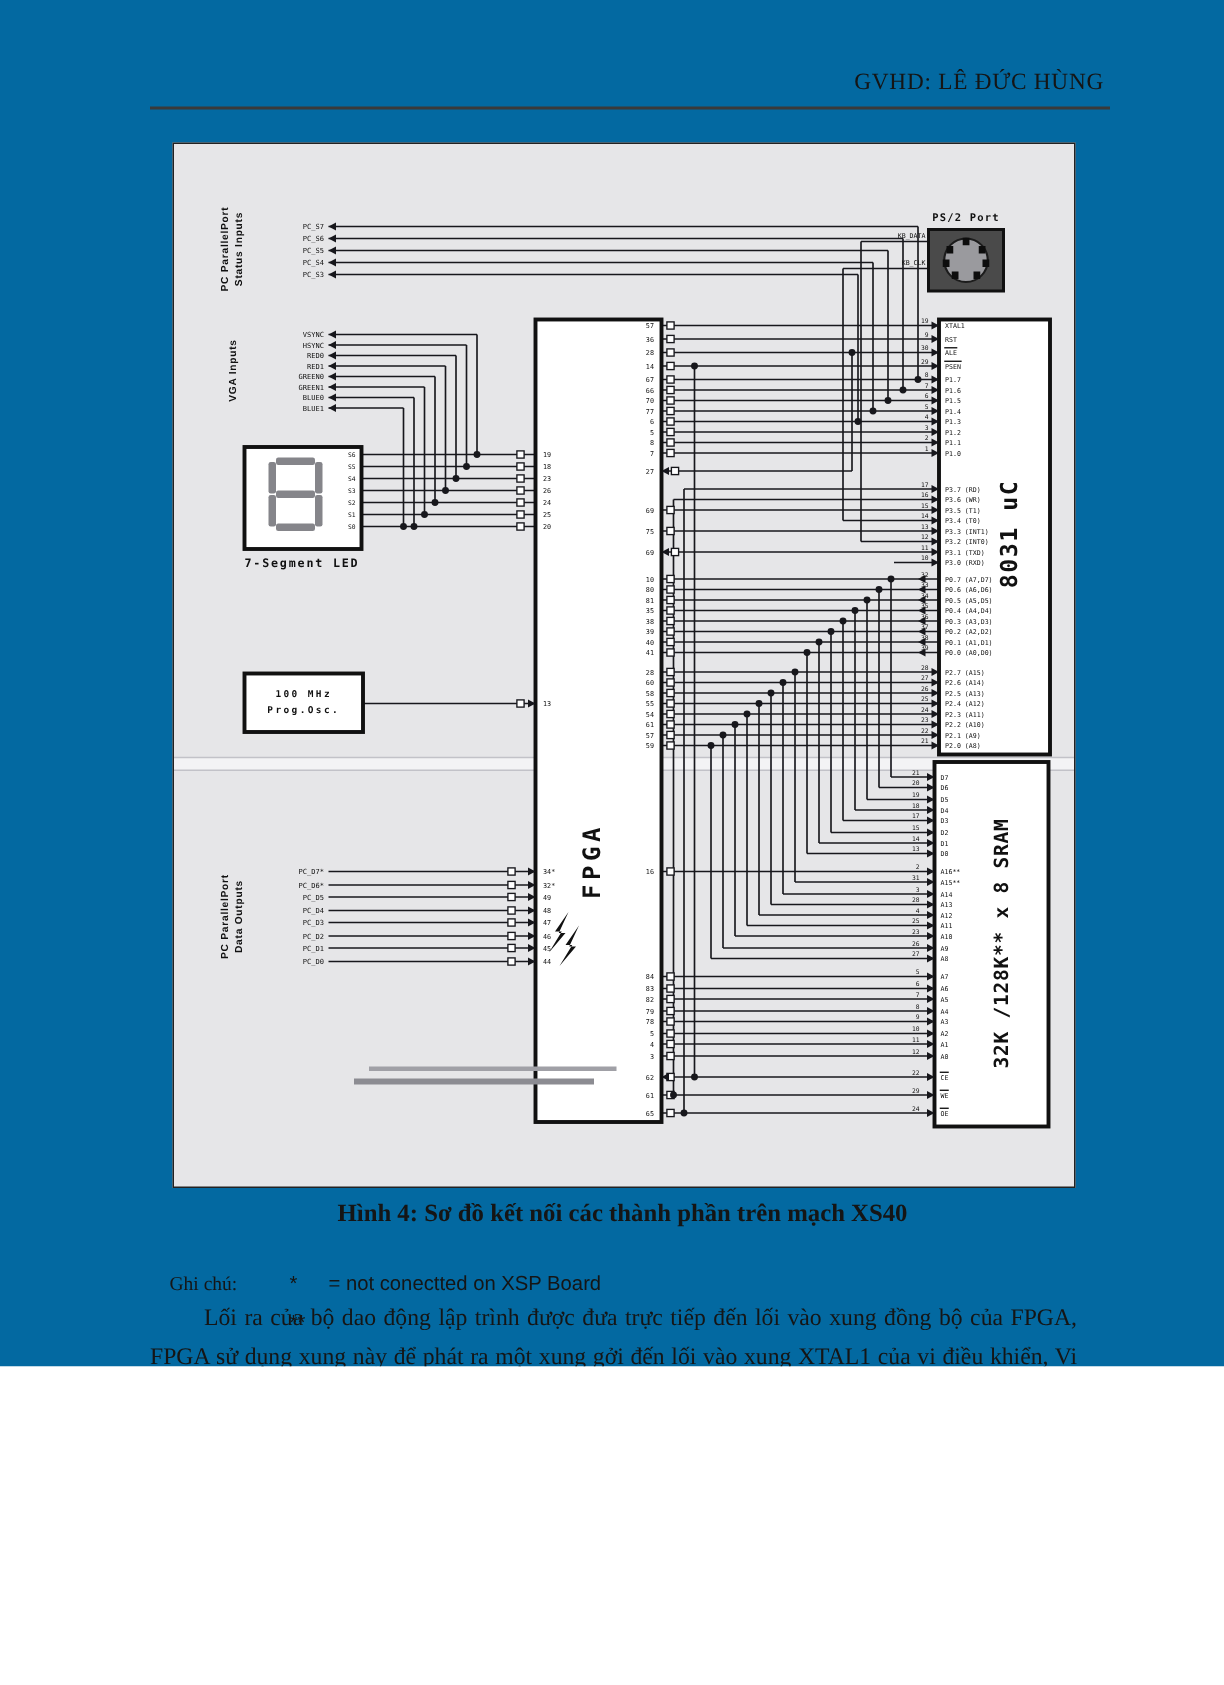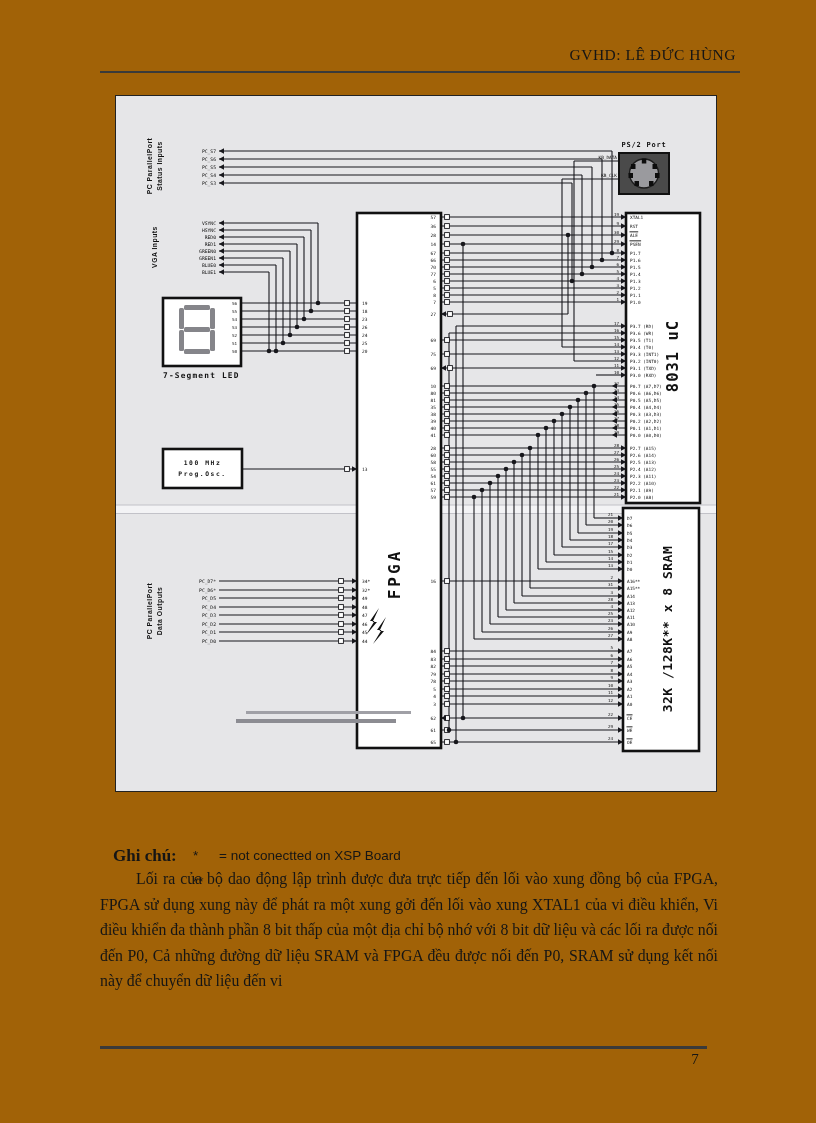--- a/index.html
+++ b/index.html
@@ -1,29 +1,29 @@
 <!DOCTYPE html>
 <html><head>
 <meta charset="utf-8">
 <style>
   html,body{margin:0;padding:0;background:#fff;}
-  .page{position:relative;width:816px;height:1123px;background:#a16207;overflow:hidden;
+  .page{position:relative;width:816px;height:911px;background:#0369a1;overflow:hidden;
         font-family:"Liberation Serif",serif;color:#151515;}
   .hdr{position:absolute;top:46px;right:80px;font-size:15.5px;letter-spacing:.5px;}
   .hrule{position:absolute;background:#3a3a3a;}
   .hrule.top{left:100px;top:71px;width:640px;height:2px;}
   .hrule.bottom{left:100px;top:1046px;width:607px;height:2.5px;}
   .figure{position:absolute;left:115px;top:95px;width:600px;height:695px;
           background:#e6e6e8;border:1.6px solid #222;box-sizing:content-box;}
   .figure svg{position:absolute;left:0;top:0;}
   .caption{position:absolute;left:115px;top:799px;width:600px;text-align:center;
            font-weight:bold;font-size:16.5px;}
   .notes{position:absolute;left:113px;top:843px;display:grid;
          grid-template-columns:80px 26px auto;line-height:26px;}
-  .notes-label{font-weight:bold;font-size:17px;}
+  .notes-label{font-weight:normal;font-size:13px;}
   .note-star{font-family:"Liberation Sans",sans-serif;font-size:13.5px;}
   .note-text{font-family:"Liberation Sans",sans-serif;font-size:13.5px;}
   .body-text{position:absolute;left:100px;top:866px;width:618px;margin:0;
              font-size:15.8px;line-height:25.5px;text-align:justify;text-indent:36px;}
   .pagenum{position:absolute;left:640px;top:1051px;width:110px;text-align:center;font-size:15px;}
 </style>
 </head>
 <body>
 
 <div class="page">
@@ -613,20 +613,21 @@
           <circle cx="340" cy="646" r="2.3" fill="#17171c"></circle>
           <path d="M263 512 L254 525 L258.5 525 L250 539 L261 526 L256.5 526 Z" fill="#111"></path>
           <path d="M270 521 L261 534 L265.5 534 L257 548 L268 535 L263.5 535 Z" fill="#111"></path>
           <text x="284" y="478" fill="#111" font-size="16" font-family="'DejaVu Sans Mono',monospace" text-anchor="middle" letter-spacing="3" font-weight="bold" transform="rotate(-90 284 478)">FPGA</text>
           <text x="562" y="260" fill="#111" font-size="15.5" font-family="'DejaVu Sans Mono',monospace" text-anchor="middle" letter-spacing="1" font-weight="bold" transform="rotate(-90 562 260)">8031 uC</text>
           <text x="556" y="533" fill="#111" font-size="13" font-family="'DejaVu Sans Mono',monospace" text-anchor="middle" letter-spacing="0.5" font-weight="bold" transform="rotate(-90 556 533)">32K /128K** x 8 SRAM</text>
         </g>
       </svg>
   </div>
 
+  <div class="caption">Hình 4: Sơ đồ kết nối các thành phần trên mạch XS40</div>
 
   <div class="notes">
     <div class="notes-label">Ghi chú:</div>
     <div class="note-star">*</div>
     <div class="note-text">= not conectted on XSP Board</div>
     <div></div>
     <div class="note-star">**</div>
   </div>
 
   <p class="body-text">Lối ra của bộ dao động lập trình được đưa trực tiếp đến lối vào xung đồng bộ của FPGA, FPGA sử dụng xung này để phát ra một xung gởi đến lối vào xung XTAL1 của vi điều khiển, Vi điều khiển đa thành phần 8 bit thấp của một địa chỉ bộ nhớ với 8 bit dữ liệu và các lối ra được nối đến P0, Cả những đường dữ liệu SRAM và FPGA đều được nối đến P0, SRAM sử dụng kết nối này để chuyển dữ liệu đến vi</p>

